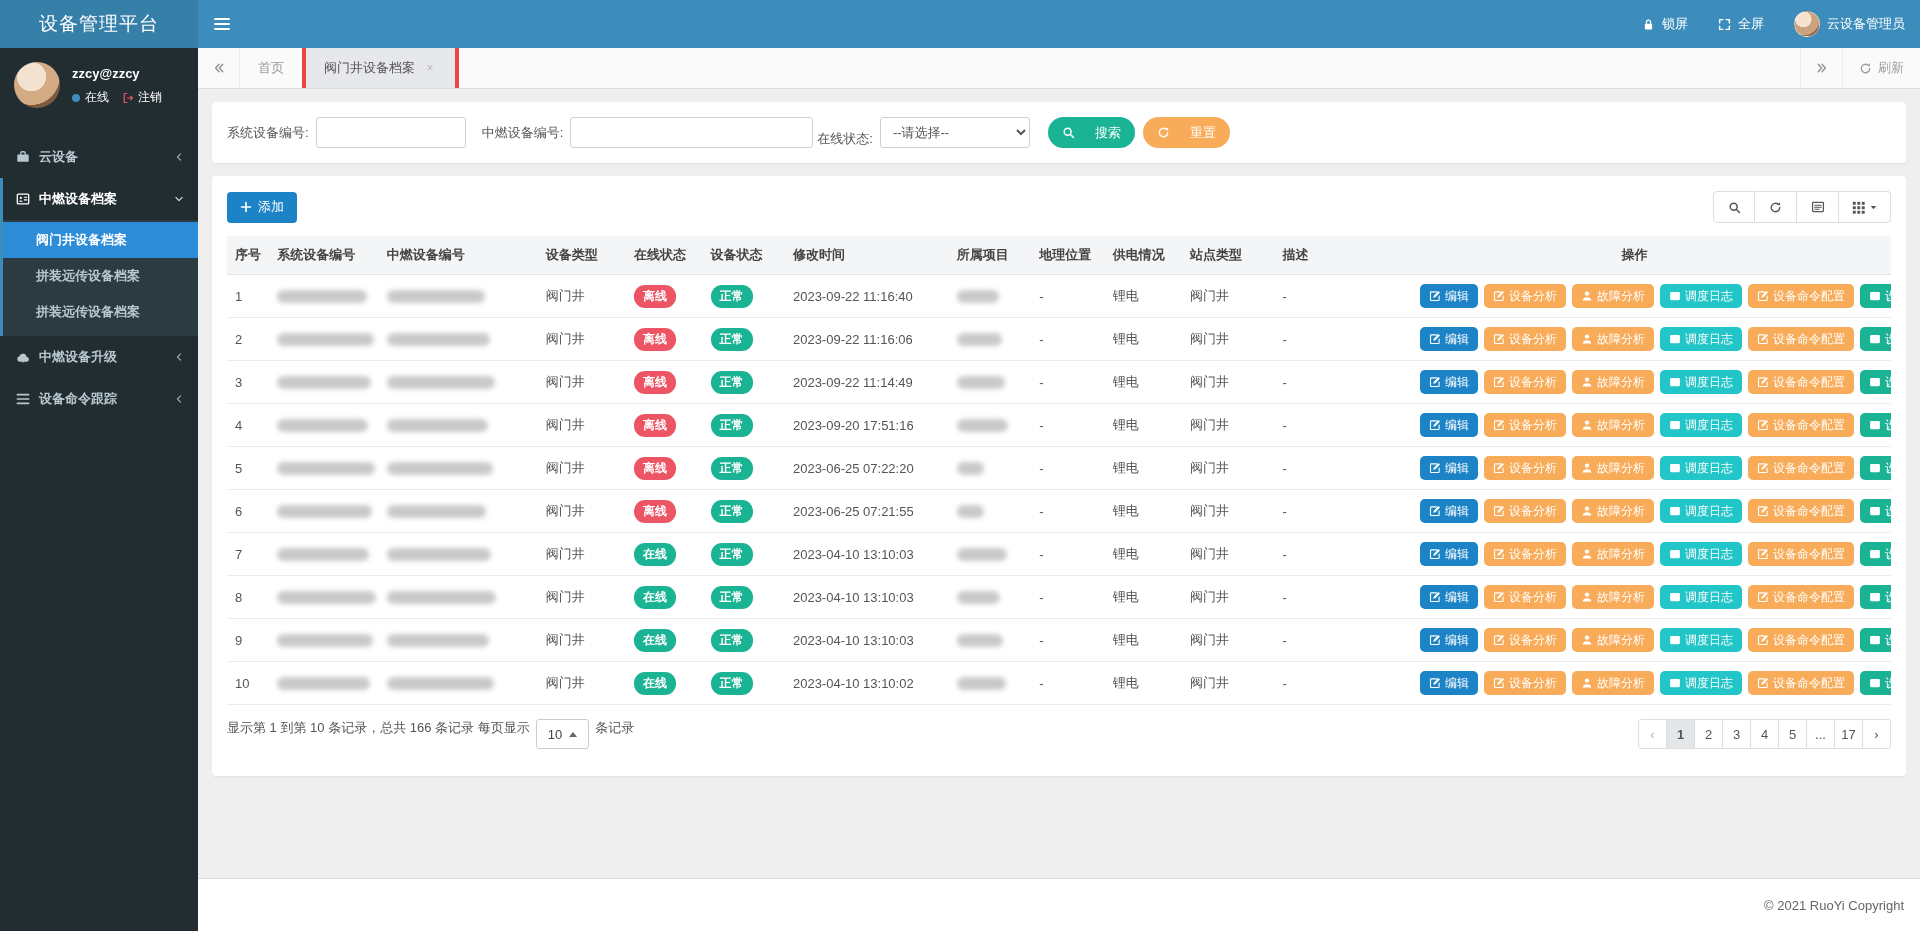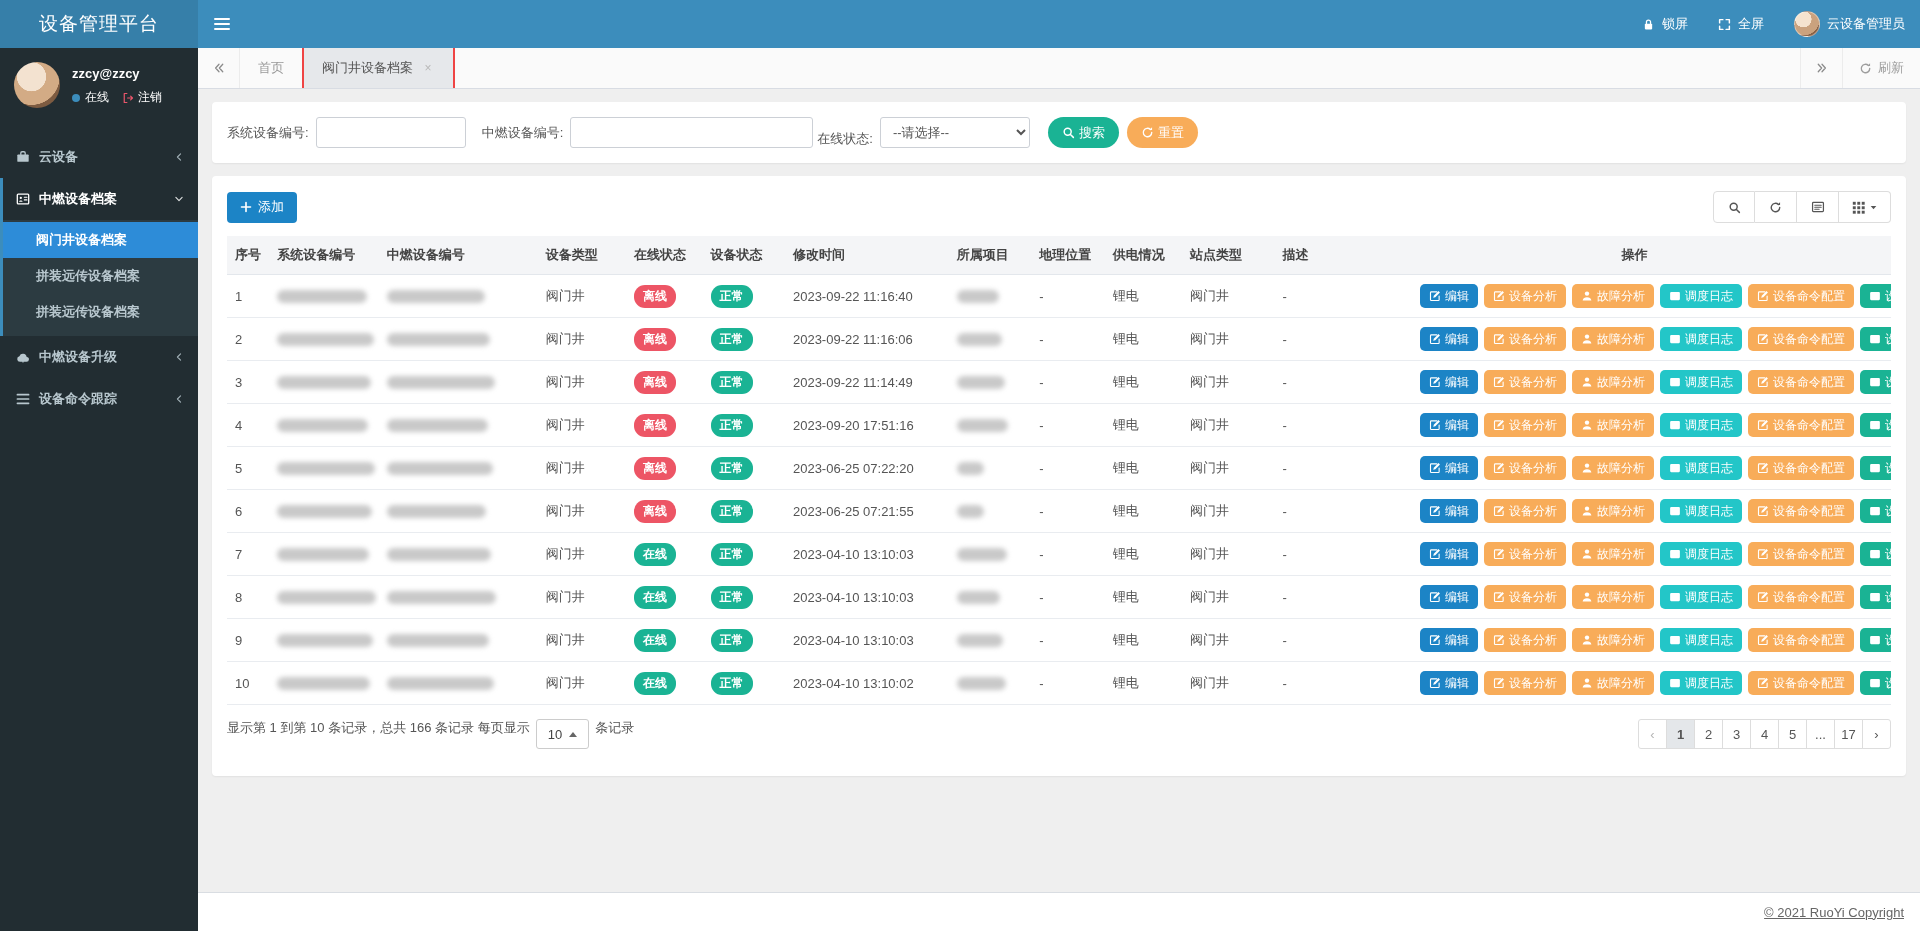--- a/index.html
+++ b/index.html
@@ -35,38 +35,38 @@
   .submenu { list-style:none; background:#2c3b41; padding:2px 0 6px; }
   .submenu a { display:block; padding:9px 12px 9px 33px; color:#b8c7ce; font-size:13px; font-weight:bold; cursor:pointer; }
   .submenu a.active { background:#2d8cd8; color:#fff; }
 
   
   .main { margin-left:198px; height:931px; padding-top:48px; display:flex; flex-direction:column; }
 
   .tabbar { height:41px; background:#fafafa; border-bottom:1px solid #d8dce3; display:flex; align-items:stretch; flex:none; }
   .tab-nav { width:42px; display:flex; align-items:center; justify-content:center; color:#8b8b8b; cursor:pointer; border-right:1px solid #ececec; }
   .tab-nav.right { border-right:none; border-left:1px solid #ececec; }
-  .tab { display:flex; align-items:center; gap:8px; padding:0 18px; color:#999; font-size:13px; cursor:pointer; border-right:2px solid #ef4444; }
+  .tab { display:flex; align-items:center; gap:8px; padding:0 18px; color:#999; font-size:13px; cursor:pointer; border-right:4px solid #ef4444; }
   .tab.active { background:#e6e8eb; color:#555; }
   .tab .close-x { color:#b9b9b9; font-size:12px; width:14px; height:14px; border-radius:50%; display:flex; align-items:center; justify-content:center; }
   .tab-flex { flex:1; }
   .refresh-btn { display:flex; align-items:center; gap:6px; padding:0 16px; color:#9d9d9d; cursor:pointer; border-left:1px solid #ececec; }
 
   .content { flex:1; padding:13px 14px 0; overflow:hidden; }
   .card { background:#fff; border-radius:4px; box-shadow:0 1px 2px rgba(0,0,0,.06); }
 
   
   .search-card { padding:15px 15px; display:flex; align-items:center; margin-bottom:13px; }
   .sfield { display:flex; align-items:center; }
   .sfield label { color:#555; margin-right:7px; white-space:nowrap; }
   .sfield input, .sfield select { height:31px; border:1px solid #ccd0d6; border-radius:3px; padding:0 8px; font-size:13px; color:#555; background:#fff; outline:none; }
   .in-150 { width:150px; } .in-240 { width:243px; } .in-200 { width:202px; } .sel-150 { width:150px; }
   .f2 { margin-left:16px; } .f3 { margin-left:4px;align-items:flex-end; } .f4 { margin-left:172px; }
   .search-btns { margin-left:18px; display:flex; gap:8px; }
-  .btn-pill { display:inline-flex; align-items:center; gap:4px; height:31px; padding:0 14px; border:none; border-radius:16px; color:#fff; font-size:13px; cursor:pointer; }
+  .btn-pill { display:inline-flex; align-items:center; gap:20px; height:31px; padding:0 14px; border:none; border-radius:16px; color:#fff; font-size:13px; cursor:pointer; }
   .btn-search { background:#1ab394; }
   .btn-reset { background:#f8ac59; }
 
   
   .table-card { padding:15px; height:600px; }
   .table-toolbar { display:flex; align-items:center; }
   .btn-add { display:inline-flex; align-items:center; gap:6px; height:31px; padding:0 13px; background:#1c84c6; border:none; border-radius:4px; color:#fff; font-size:13px; cursor:pointer; }
   .tool-group { margin-left:auto; display:flex; }
   .tool-btn { width:42px; height:32px; background:#fff; border:1px solid #ddd; border-left-width:0; display:flex; align-items:center; justify-content:center; color:#555; cursor:pointer; gap:4px; }
   .tool-btn:first-child { border-left-width:1px; border-radius:4px 0 0 4px; }
@@ -86,21 +86,21 @@
   .pager-summary { color:#555; display:flex; gap:6px; }
   .page-size-btn { display:inline-flex; align-items:center; gap:7px; height:30px; padding:0 11px; background:#fff; border:1px solid #ccc; border-radius:3px; color:#444; cursor:pointer; }
   .caret-up { width:0; height:0; border-left:4px solid transparent; border-right:4px solid transparent; border-bottom:5px solid #666; }
   .pager { margin-left:auto; display:flex; list-style:none; }
   .pager li { min-width:29px; height:30px; padding:0 6px; display:flex; align-items:center; justify-content:center; background:#fff; border:1px solid #ddd; margin-left:-1px; color:#555; cursor:pointer; font-size:13px; }
   .pager li:first-child { border-radius:3px 0 0 3px; color:#b5b5b5; }
   .pager li:last-child { border-radius:0 3px 3px 0; }
   .pager li.active { background:#e4e7ea; font-weight:bold; }
 
   
-  .footer { flex:none; height:39px; background:#fff; border-top:1px solid #d9dde2; display:flex; align-items:center; justify-content:flex-end; padding:0 16px; color:#666; font-size:13px;text-decoration:underline; }
+  .footer { flex:none; height:53px; background:#fff; border-top:1px solid #d9dde2; display:flex; align-items:center; justify-content:flex-end; padding:0 16px; color:#666; font-size:13px; }
 </style>
 </head>
 <body>
 
 <div class="navbar">
   <div class="logo">设备管理平台</div>
   <div class="hamburger">
       <i>
         <svg width="16" height="14" viewBox="0 0 16 14">
           <path d="M1 2h14M1 7h14M1 12h14" fill="none" stroke="currentColor" stroke-linecap="round" stroke-linejoin="round" stroke-width="2"></path>

